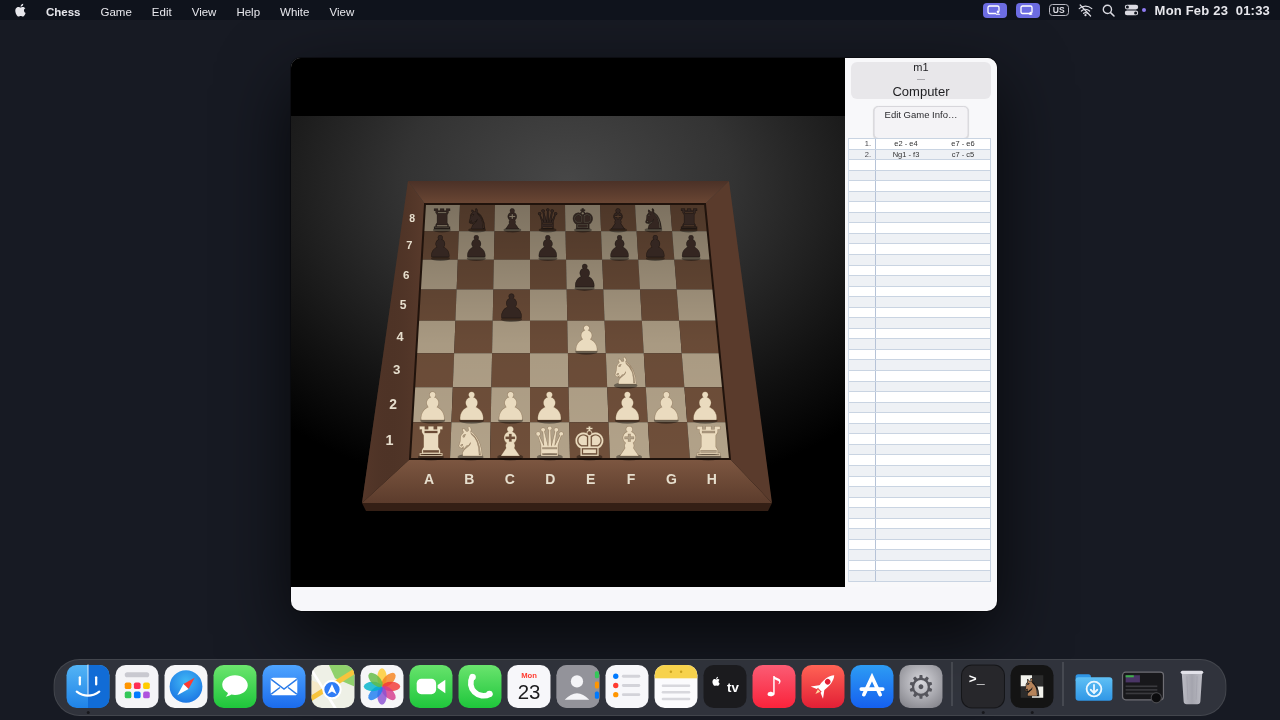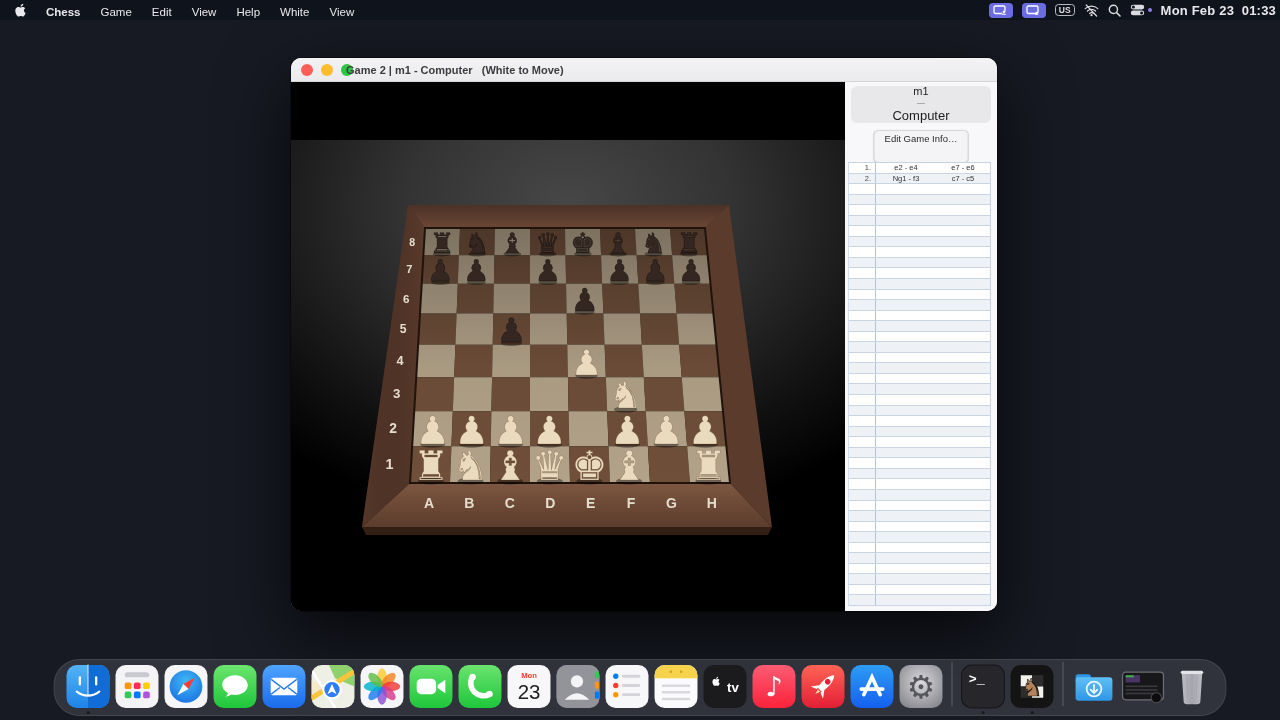--- a/index.html
+++ b/index.html
@@ -6,21 +6,21 @@
   html,body { width:1280px; height:720px; overflow:hidden; }
   body { background:#171a23; font-family:"Liberation Sans", sans-serif; position:relative; }
 
   
   .menubar { position:absolute; top:0; left:0; right:0; height:20px; background:#0f131c;
              display:flex; align-items:center; color:#e7e7ec; font-size:11.5px; z-index:50; }
   .mb-left { display:flex; align-items:center; height:100%; }
   .apple { padding:0 10px 0 14px; display:flex; align-items:center; }
   .mb-item { padding:12px 10px; height:100%; display:flex; align-items:center; }
   .mb-item.bold { font-weight:bold; }
-  .mb-right { margin-left:auto; display:flex; align-items:center; height:100%; padding-right:4px; gap:9px; }
+  .mb-right { margin-left:auto; display:flex; align-items:center; height:100%; padding-right:10px; gap:9px; }
   .scr-btn { width:24px; height:15px; border-radius:4px; background:#6c6ce2; display:flex; align-items:center; justify-content:center; }
   .kb-badge { border:1px solid #b9b9c2; border-radius:3.5px; color:#dcdce3; font-size:8.5px; font-weight:bold; padding:1px 3px; line-height:1; }
   .mb-ico { display:flex; align-items:center; }
   .cc-wrap { display:flex; align-items:center; gap:3px; }
   .cc-dot { width:4px; height:4px; border-radius:50%; background:#8f7bf1; }
   .clock { font-size:13px; font-weight:600; letter-spacing:.2px; white-space:pre; }
 
   
   .window { position:absolute; left:291px; top:58px; width:706px; height:553px; border-radius:10px;
             overflow:hidden; box-shadow:0 25px 70px rgba(0,0,0,.72), 0 0 0 1px rgba(0,0,0,.35); background:#f7f7fa; z-index:10; }
@@ -124,28 +124,20 @@
           <circle cx="11.6" cy="8.9" r="1.5" fill="#0f131c"></circle>
         </svg>
       </span>
       <span class="cc-dot"></span>
     </span>
     <span class="clock">Mon Feb 23  01:33</span>
   </div>
 </div>
 
 <div class="window">
-  <div class="titlebar">
-    <div class="lights">
-      <span class="light" id="tl-0" style="background: rgb(255, 95, 87);"></span>
-      <span class="light" id="tl-1" style="background: rgb(254, 188, 46);"></span>
-      <span class="light" id="tl-2" style="background: rgb(40, 200, 64);"></span>
-    </div>
-    <span class="win-title">Game 2 | m1 - Computer   (White to Move)</span>
-  </div>
   <div class="win-body">
     <div class="board-pane">
       <svg id="board-svg" width="554" height="529" viewBox="0 0 554 529">
           <defs>
     <radialGradient id="scene" cx="50%" cy="16%" r="78%">
       <stop offset="0%" stop-color="#474747"></stop>
               <stop offset="38%" stop-color="#333333"></stop>
       <stop offset="78%" stop-color="#111111"></stop>
               <stop offset="100%" stop-color="#000"></stop>
     </radialGradient>

